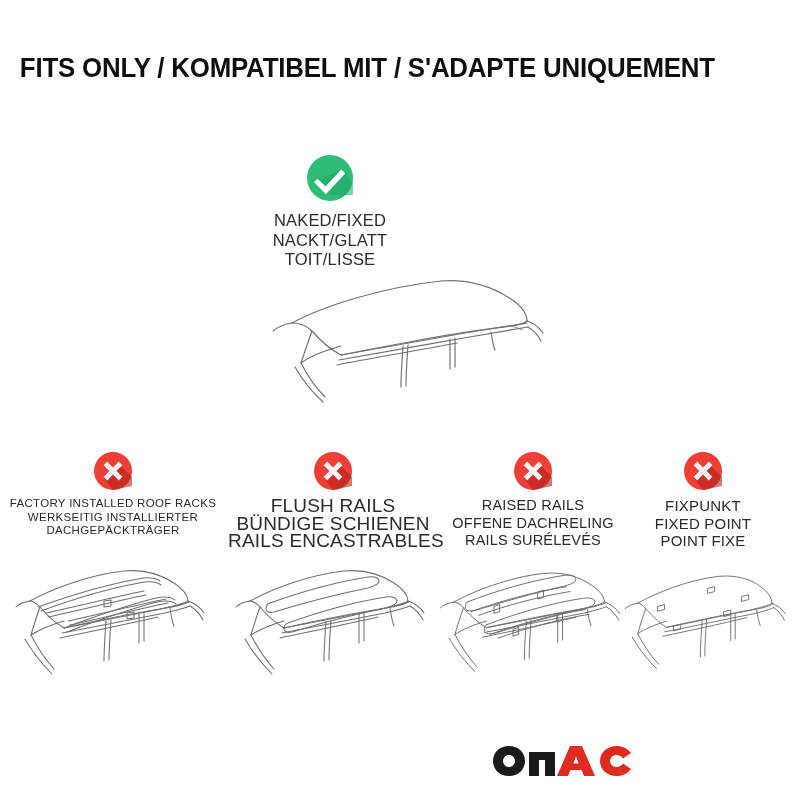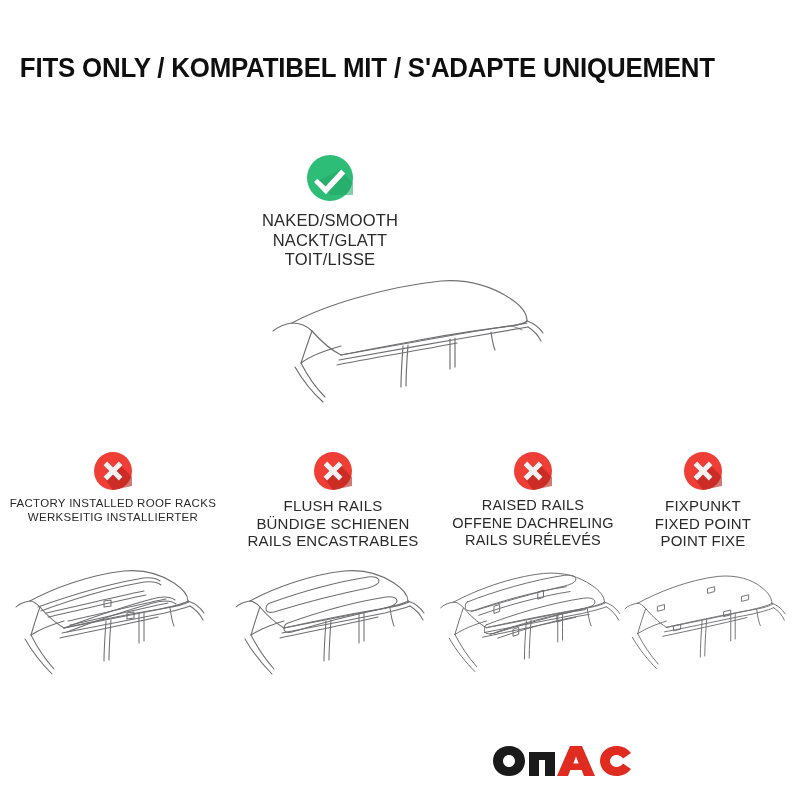--- a/index.html
+++ b/index.html
@@ -88,21 +88,21 @@
   }
   .xbadge svg{display:block;width:38px;height:38px;}
 
   .col-caption{
     margin-top:7px;
     color:#2a2a2a;
     font-family:"Liberation Sans", sans-serif;
   }
   .col-caption div{white-space:nowrap;}
   .col.c0 .col-caption{font-size:11.5px;line-height:13.6px;letter-spacing:0.3px;}
-  .col.c1 .col-caption{font-size:15px;line-height:17.5px;letter-spacing:0.2px;}
+  .col.c1 .col-caption{font-size:19px;line-height:17.5px;letter-spacing:0.2px;}
   .col.c2 .col-caption{font-size:14.5px;line-height:17.5px;letter-spacing:0.2px;}
   .col.c3 .col-caption{font-size:15px;line-height:17.5px;letter-spacing:0.2px;}
 
   .col-roof{
     position:absolute;
     left:0;right:0;
     top:105px;
     height:130px;
   }
   .col-roof svg{display:block;width:100%;height:130px;}
@@ -128,21 +128,21 @@
 
     <div class="badge">
       <svg viewBox="0 0 46 46" xmlns="http://www.w3.org/2000/svg">
         <circle cx="23" cy="23" r="23" fill="#2ebd77"></circle>
         <path d="M33 15 L46 28 L46 40 L23 40 L12 25 Z" fill="#23a566" opacity="0.55"></path>
         <path d="M10.5 23.8 L18.6 31.5 L34.2 14.6 L38.2 18.4 L18.9 39.2 L7 26.9 Z" fill="#ffffff"></path>
       </svg>
     </div>
 
     <div class="top-caption">
-      <div>NAKED/SMOOTH</div>
+      <div>NAKED/FIXED</div>
       <div>NACKT/GLATT</div>
       <div>TOIT/LISSE</div>
     </div>
   </div>
 
   <div class="main-roof">
     <svg viewBox="0 0 330 165" xmlns="http://www.w3.org/2000/svg">
       <g fill="none" stroke="#6f6f72" stroke-width="1.15" stroke-linecap="round" stroke-linejoin="round">
 
         <path d="M27 48 C60 30 120 12 176 6 C205 4 228 12 246 24 C258 32 262 40 262 46"></path>
@@ -181,20 +181,21 @@
       <div class="xbadge">
         <svg viewBox="0 0 38 38" xmlns="http://www.w3.org/2000/svg">
           <circle cx="19" cy="19" r="19" fill="#ef3e36"></circle>
           <path d="M24 11 L38 25 L38 34 L19 38 L10 26 Z" fill="#b3231c" opacity="0.6"></path>
           <path d="M13.2 9.6 L19 15.4 L24.8 9.6 L28.4 13.2 L22.6 19 L28.4 24.8 L24.8 28.4 L19 22.6 L13.2 28.4 L9.6 24.8 L15.4 19 L9.6 13.2 Z" fill="#f2f2f2"></path>
         </svg>
       </div>
       <div class="col-caption">
         <div>FACTORY INSTALLED ROOF RACKS</div>
         <div>WERKSEITIG INSTALLIERTER</div>
+        <div>DACHGEPÄCKTRÄGER</div>
       </div>
       <div class="col-roof">
         <svg viewBox="0 0 210 130" xmlns="http://www.w3.org/2000/svg">
           <g fill="none" stroke="#6f6f72" stroke-width="1.05" stroke-linecap="round" stroke-linejoin="round">
             <path d="M22 44 C44 32 80 18 116 14 C138 12 154 18 166 26 C175 32 180 38 180 44"></path>
             <path d="M180 44 C176 47 166 49 152 52 C122 57 78 66 56 71"></path>
             <path d="M56 71 C46 65 37 56 32 50 C28 46 25 44 22 44"></path>
             <path d="M22 44 C16 45 11 47 8 50"></path>
             <path d="M32 50 C29 58 26 68 23 78"></path>
             <path d="M23 78 C31 73 42 68 56 64"></path>

